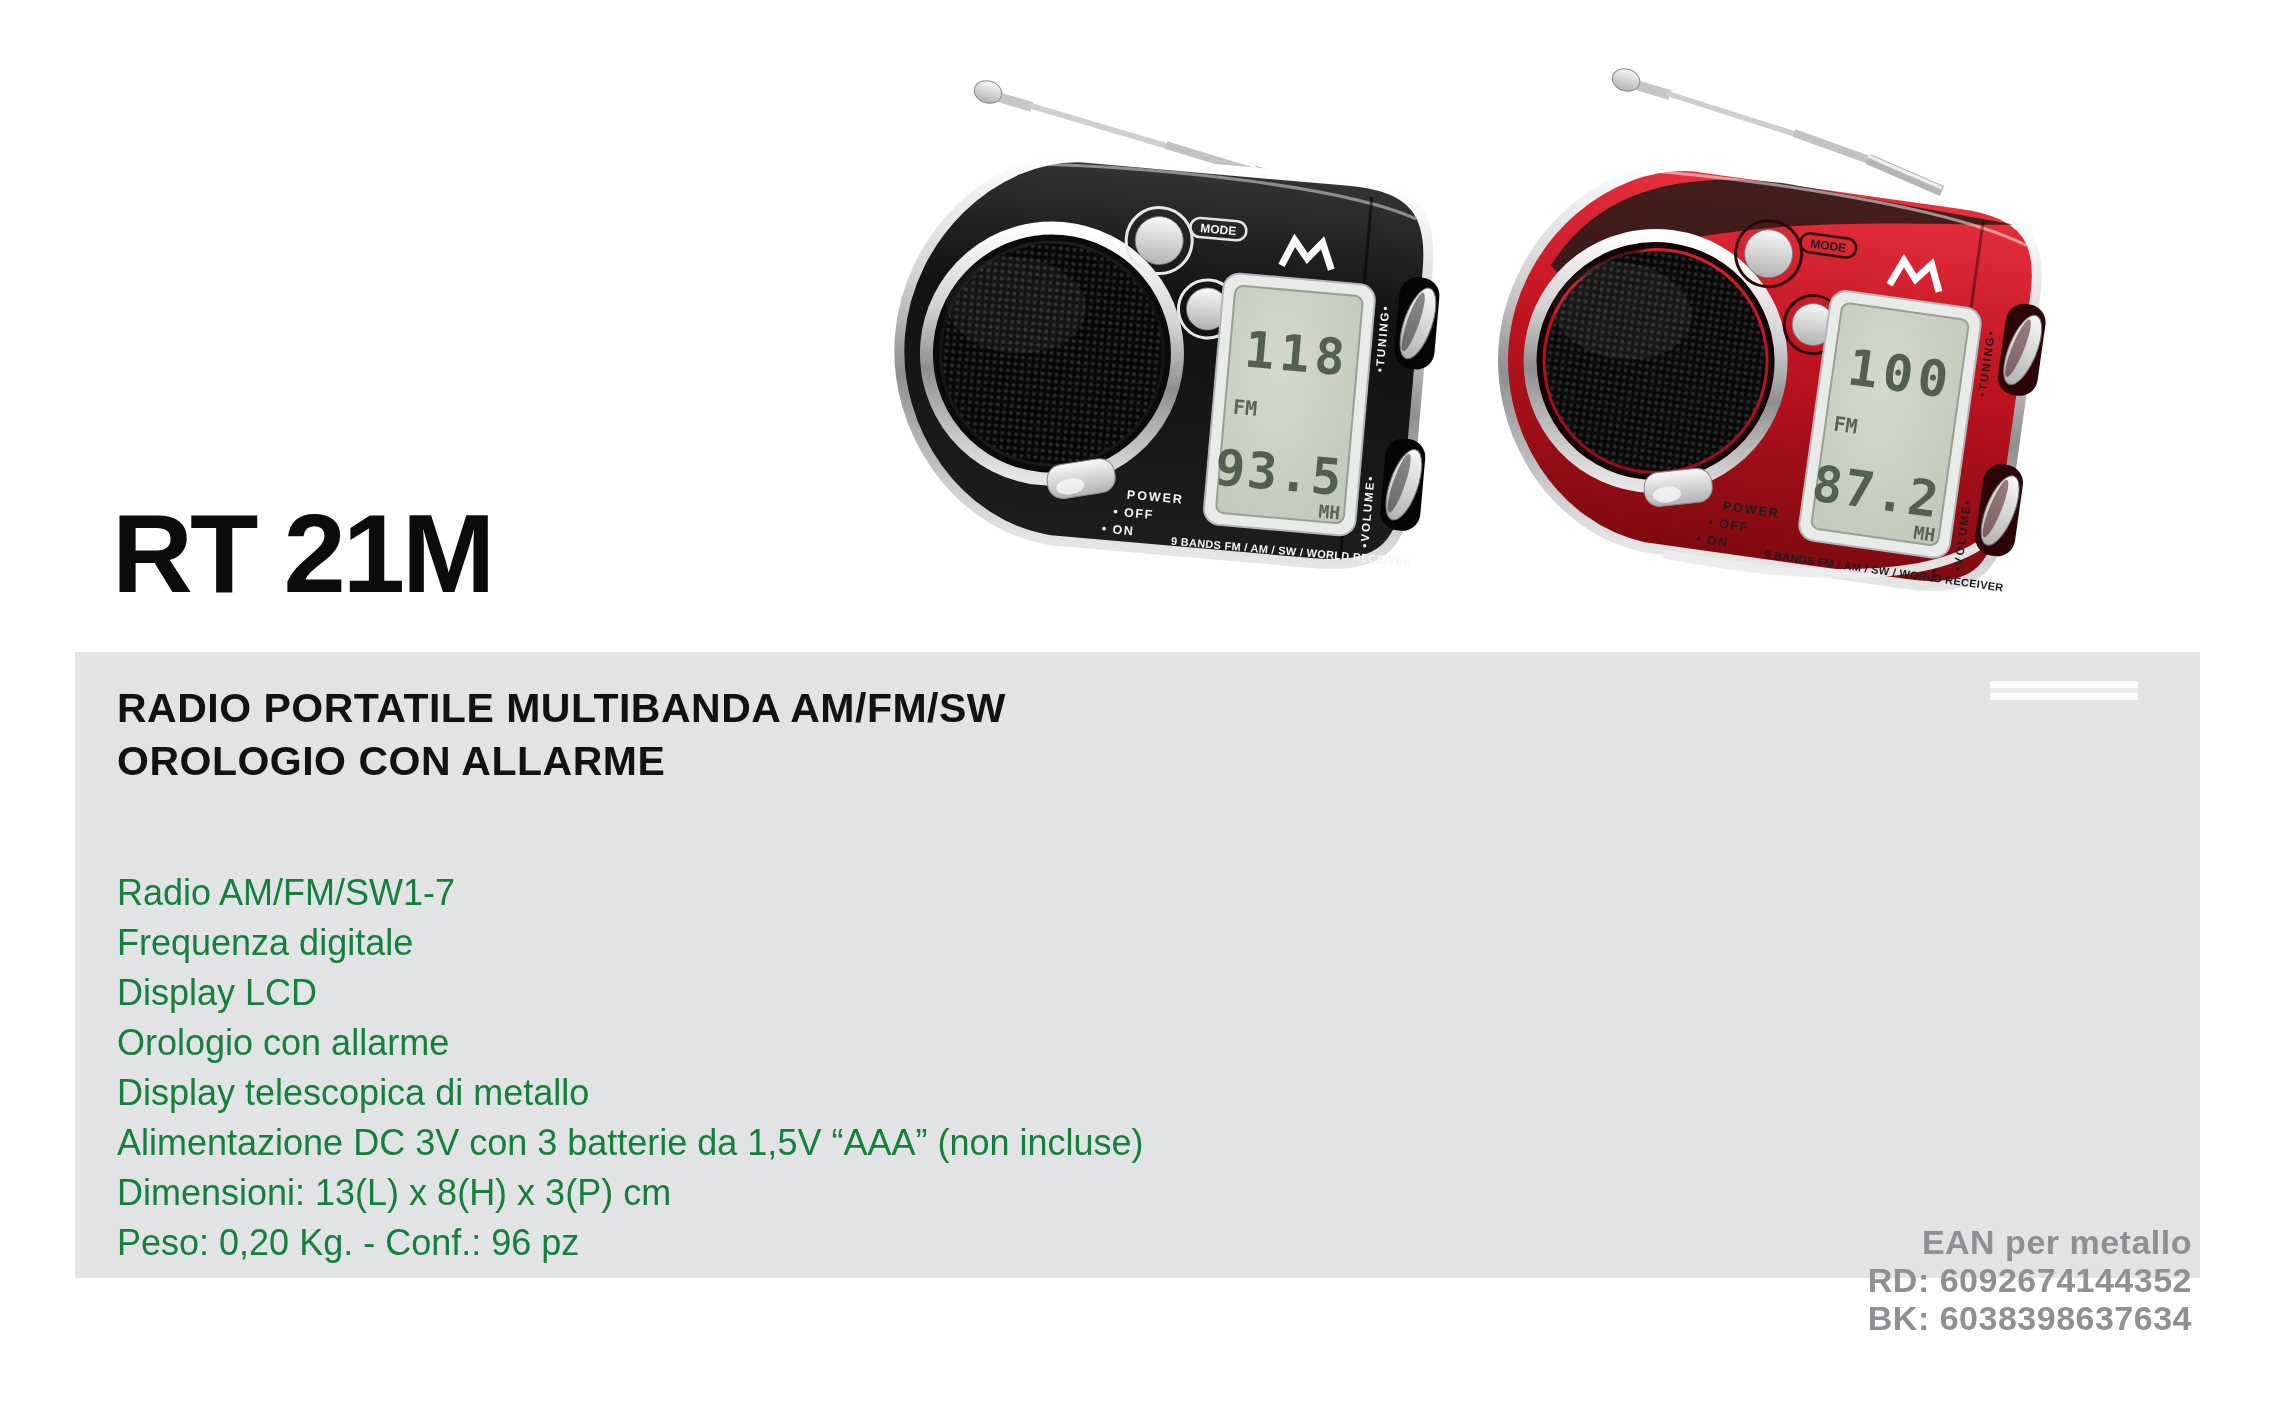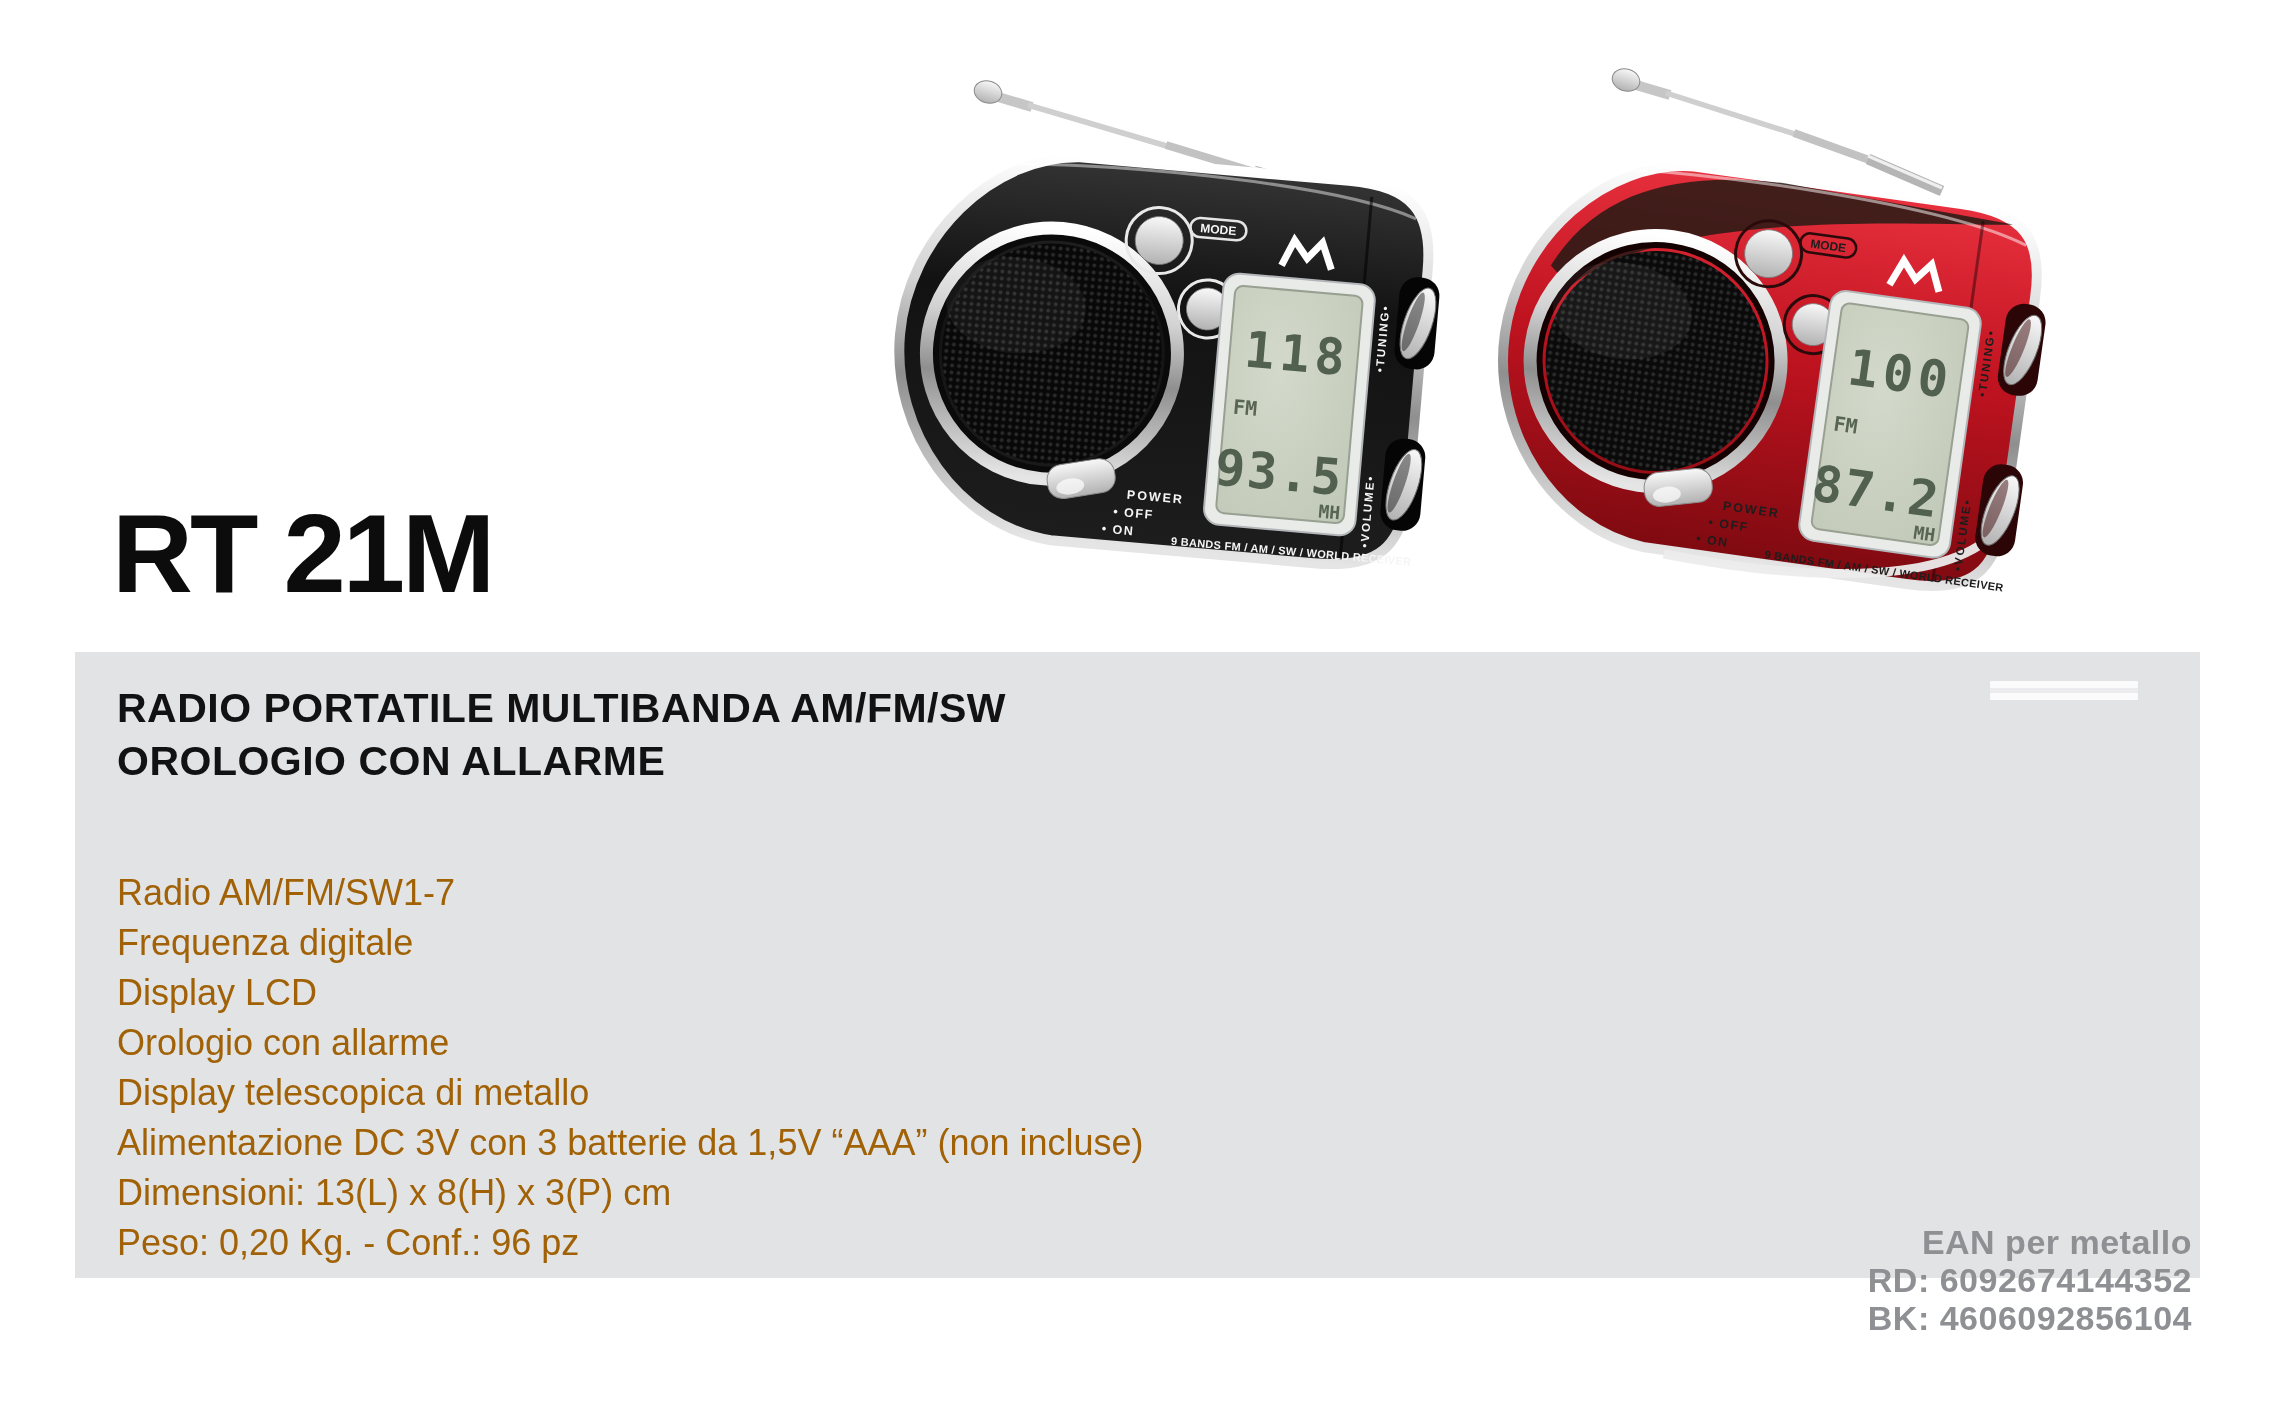--- a/index.html
+++ b/index.html
@@ -15,21 +15,21 @@
   #spec-panel{
     position:absolute;left:75px;top:652px;width:2125px;height:626px;
     background:#e2e3e5;
   }
   .panel-heading{
     position:absolute;left:42px;top:30px;
     font-size:41px;font-weight:bold;color:#121212;line-height:53px;letter-spacing:0.5px;
   }
   .spec-list{
     position:absolute;left:42px;top:216px;
-    font-size:36px;color:#a16207;line-height:50px;
+    font-size:36px;color:#15803d;line-height:50px;
   }
   #logo-placeholder{
     position:absolute;left:1915px;top:29px;width:148px;height:20px;
   }
   #logo-placeholder .bar{height:7px;background:#fbfbfb;border-radius:1px;}
   #logo-placeholder .gap{height:5px;background:#ececee;}
   #ean-block{
     position:absolute;right:8px;top:571px;text-align:right;
     font-size:34px;font-weight:bold;color:#8e9094;line-height:38px;letter-spacing:0.5px;
   }
@@ -270,17 +270,17 @@
       <div>Orologio con allarme</div>
       <div>Display telescopica di metallo</div>
       <div>Alimentazione DC 3V con 3 batterie da 1,5V “AAA” (non incluse)</div>
       <div>Dimensioni: 13(L) x 8(H) x 3(P) cm</div>
       <div>Peso: 0,20 Kg. - Conf.: 96 pz</div>
     </div>
 
     <div id="ean-block">
       <div>EAN  per metallo</div>
       <div>RD: 6092674144352</div>
-      <div>BK: 4606092856104</div>
+      <div>BK: 6038398637634</div>
     </div>
 
   </div>
 </div>
 
 </body></html>

